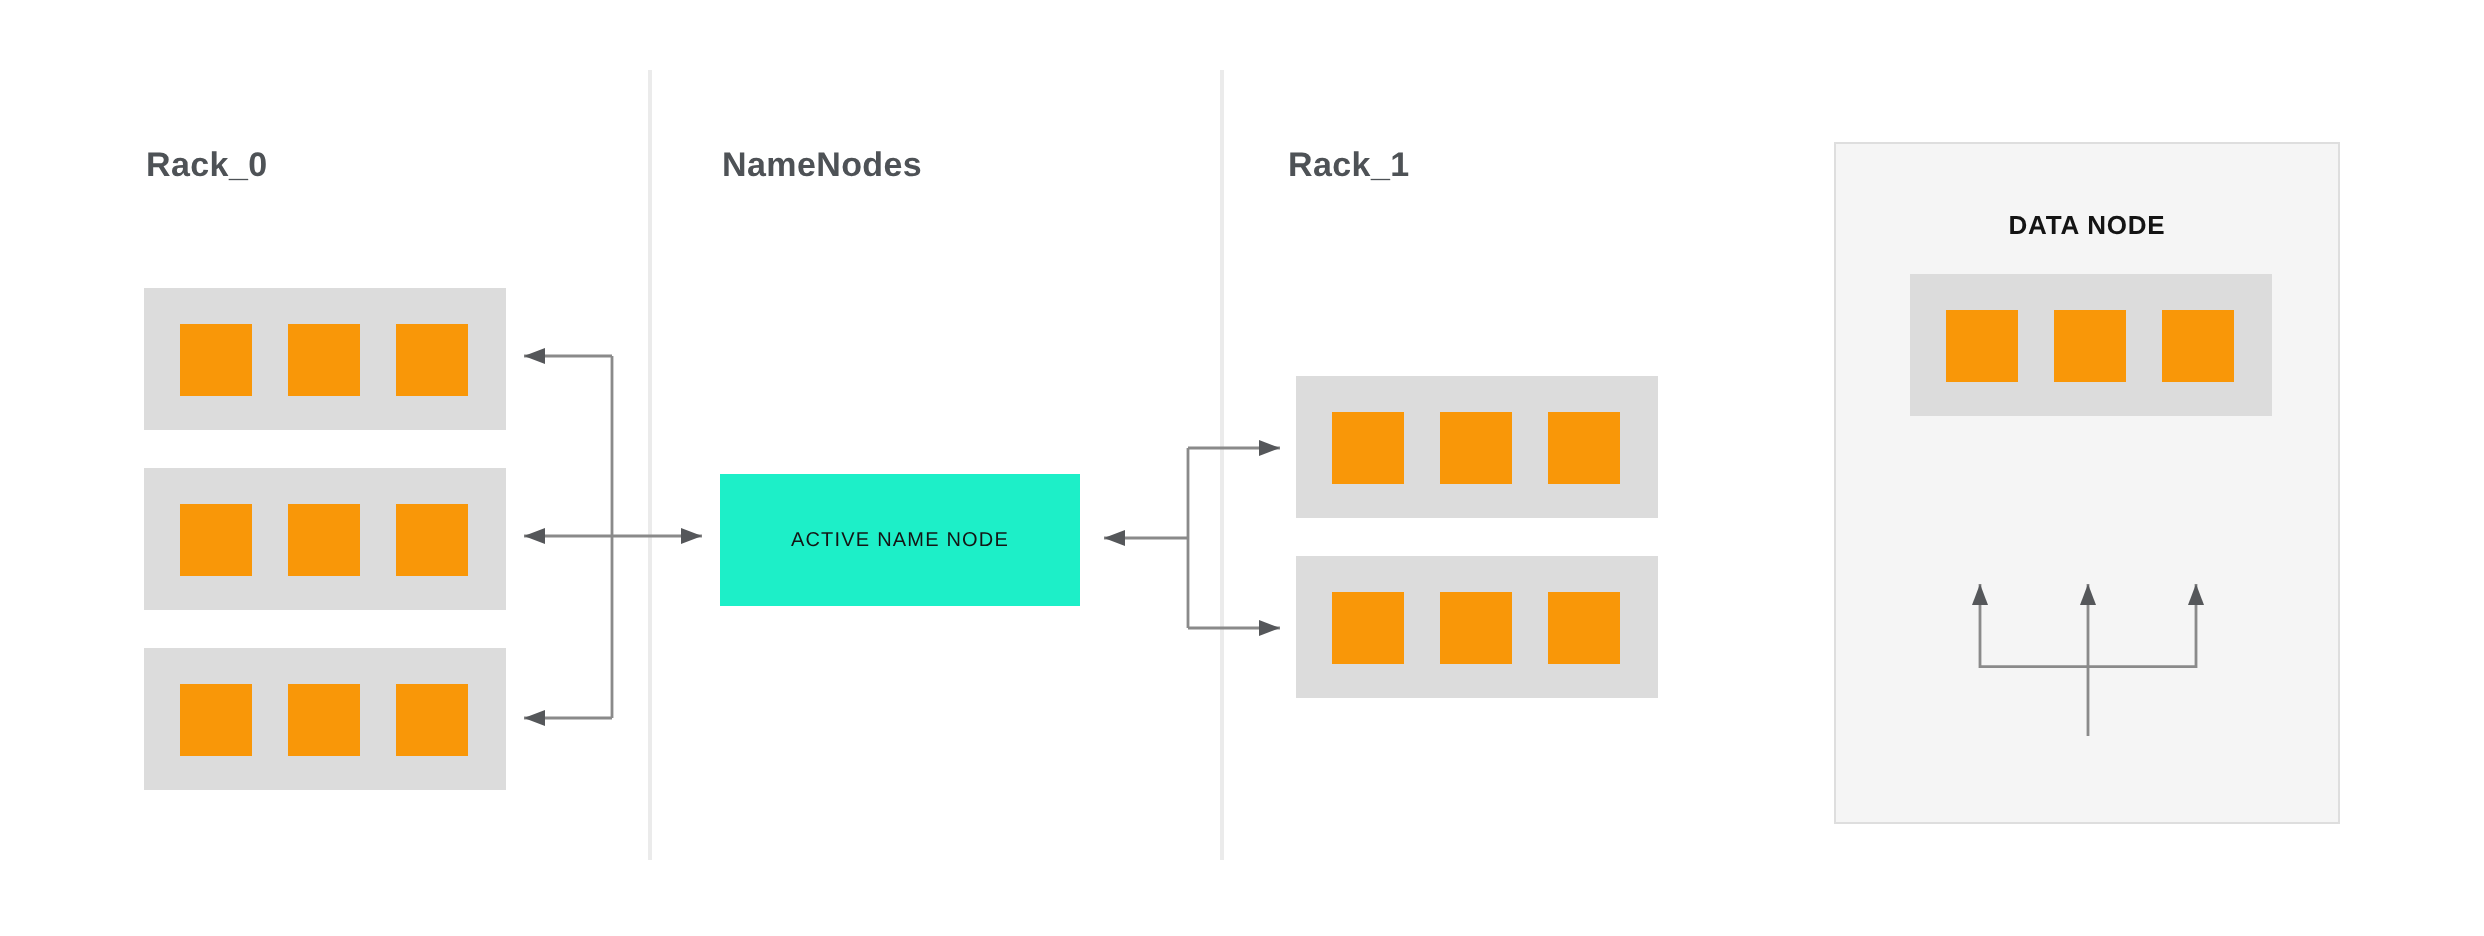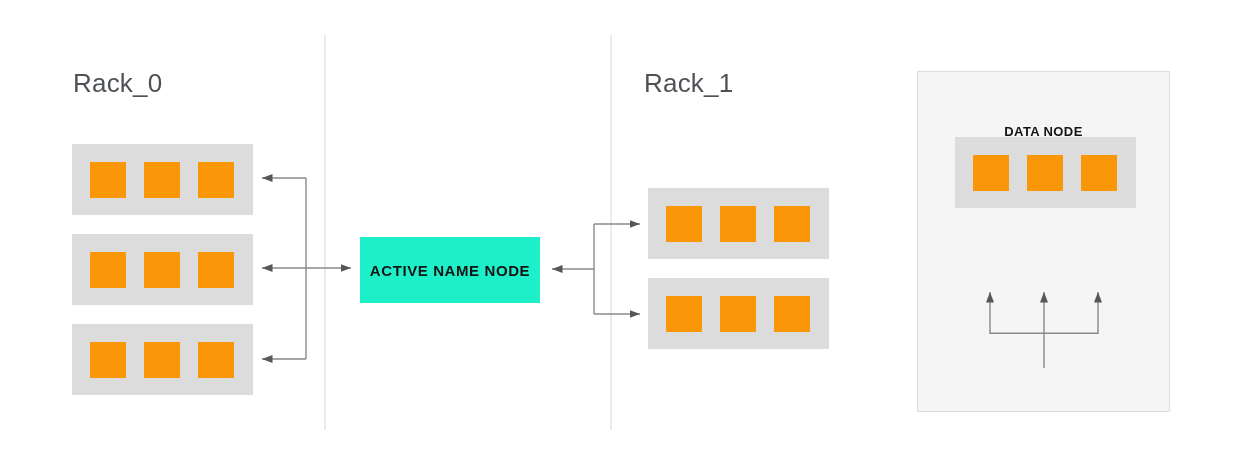--- a/index.html
+++ b/index.html
@@ -18,23 +18,23 @@
     position: absolute;
     top: 35px;
     height: 395px;
     width: 2px;
     background: var(--divider, #ebebeb);
   }
 
   .section-title {
     position: absolute;
     top: 72px;
-    font-size: 26px;
+    font-size: 17px;
     line-height: 22px;
-    font-weight: 400;
+    font-weight: 700;
     letter-spacing: 0.2px;
     color: var(--title_text, #4e5256);
     white-space: nowrap;
   }
 
   .node-column {
     position: absolute;
     display: flex;
     flex-direction: column;
     gap: 19px;
@@ -62,22 +62,22 @@
     left: 360px;
     top: 237px;
     width: 180px;
     height: 66px;
     background: var(--teal, #1defc8);
     display: flex;
     align-items: center;
     justify-content: center;
   }
   .active-node span {
-    font-size: 15px;
-    font-weight: 700;
+    font-size: 10px;
+    font-weight: 400;
     letter-spacing: 0.6px;
     color: var(--label_text, #141414);
     white-space: nowrap;
   }
 
   .legend {
     position: absolute;
     left: 917px;
     top: 71px;
     width: 253px;
@@ -102,21 +102,21 @@
     left: 0;
     right: 0;
     text-align: center;
     font-size: 13px;
     line-height: 14px;
     font-weight: 700;
     letter-spacing: 0.4px;
     color: var(--label_text, #141414);
     white-space: nowrap;
   }
-  .legend-label.node-label { top: 34px; margin-top: 19px; }
+  .legend-label.node-label { top: 34px; }
   .legend-label.blocks-label { top: 211px; }
   .legend-node { left: 37px; top: 65px; }
 
   .overlay {
     position: absolute;
     inset: 0;
     z-index: 5;
     pointer-events: none;
   }
   .overlay path {
@@ -128,20 +128,21 @@
 </style>
 </head>
 <body>
 
 <div class="canvas">
 
   <div class="divider" style="left:324px"></div>
   <div class="divider" style="left:610px"></div>
 
   <div class="section-title" style="left:73px">Rack_0</div>
+  <div class="section-title" style="left:361px">NameNodes</div>
   <div class="section-title" style="left:644px">Rack_1</div>
 
   <div class="node-column" style="left:72px; top:144px">
       <div class="data-node">
         <div class="data-block"></div>
         <div class="data-block"></div>
         <div class="data-block"></div>
       </div>
       <div class="data-node">
         <div class="data-block"></div>

